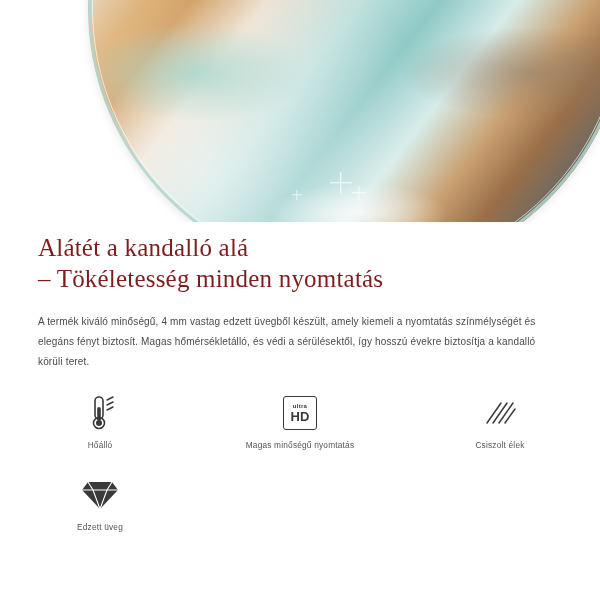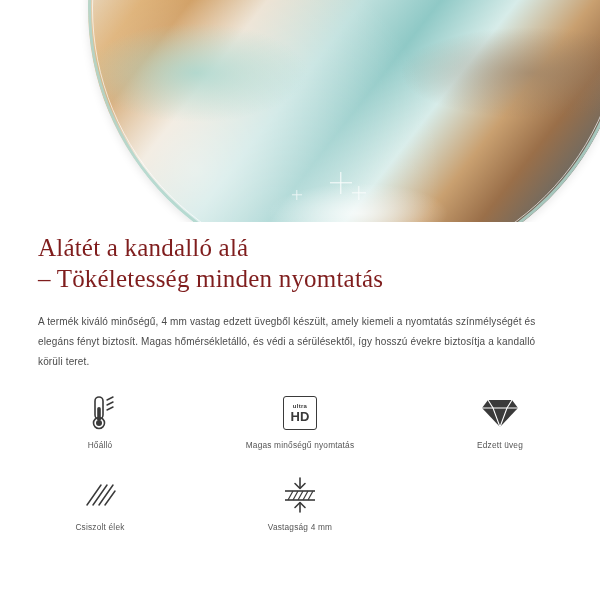--- a/index.html
+++ b/index.html
@@ -237,50 +237,36 @@
           <span class="ultra">ultra</span>
           <span class="hd">HD</span>
         </span>
       </span>
       <span class="caption">Magas minőségű nyomtatás</span>
     </div>
 
 
     <div class="feature">
       <span class="icon">
-        <svg width="40" height="34" viewBox="0 0 40 34" fill="none">
-          <path d="M8 4 H32 L38 12 L20 31 L2 12 Z" fill="#3a3a3a"></path>
-          <path d="M8 4 L13 12 L20 31 L27 12 L32 4" stroke="#ffffff" stroke-width="1.1" fill="none"></path>
-          <path d="M2 12 H38" stroke="#ffffff" stroke-width="1.1"></path>
-        </svg>
-      </span>
-      <span class="caption">Edzett üveg</span>
-    </div>
-
-    <div class="feature">
-      <span class="icon">
         <svg width="38" height="32" viewBox="0 0 38 32" fill="none">
           <path d="M6 26 L20 6" stroke="#3a3a3a" stroke-width="1.5" stroke-linecap="round"></path>
           <path d="M12 26 L26 6" stroke="#3a3a3a" stroke-width="1.5" stroke-linecap="round"></path>
           <path d="M18 26 L32 6" stroke="#3a3a3a" stroke-width="1.5" stroke-linecap="round"></path>
           <path d="M24 26 L34 12" stroke="#3a3a3a" stroke-width="1.5" stroke-linecap="round"></path>
         </svg>
       </span>
       <span class="caption">Csiszolt élek</span>
     </div>
 
     <div class="feature">
       <span class="icon">
-        <svg width="40" height="38" viewBox="0 0 40 38" fill="none">
-          <path d="M20 2 V11" stroke="#3a3a3a" stroke-width="1.6" stroke-linecap="round"></path>
-          <path d="M15 7.5 L20 12.5 L25 7.5" stroke="#3a3a3a" stroke-width="1.6" stroke-linecap="round" stroke-linejoin="round"></path>
-          <path d="M5 15 H35" stroke="#3a3a3a" stroke-width="1.6"></path>
-          <path d="M5 24 H35" stroke="#3a3a3a" stroke-width="1.6"></path>
-          <path d="M8 24 L13 15 M13 24 L18 15 M18 24 L23 15 M23 24 L28 15 M28 24 L33 15" stroke="#3a3a3a" stroke-width="1.2"></path>
-          <path d="M20 27 V36" stroke="#3a3a3a" stroke-width="1.6" stroke-linecap="round"></path>
-          <path d="M15 31.5 L20 26.5 L25 31.5" stroke="#3a3a3a" stroke-width="1.6" stroke-linecap="round" stroke-linejoin="round"></path>
+        <svg width="40" height="34" viewBox="0 0 40 34" fill="none">
+          <path d="M8 4 H32 L38 12 L20 31 L2 12 Z" fill="#3a3a3a"></path>
+          <path d="M8 4 L13 12 L20 31 L27 12 L32 4" stroke="#ffffff" stroke-width="1.1" fill="none"></path>
+          <path d="M2 12 H38" stroke="#ffffff" stroke-width="1.1"></path>
         </svg>
       </span>
-      <span class="caption">Vastagság 4 mm</span>
-    </div>
+      <span class="caption">Edzett üveg</span>
+    </div>
+
 
   </div>
 </div>
 
 </body></html>

